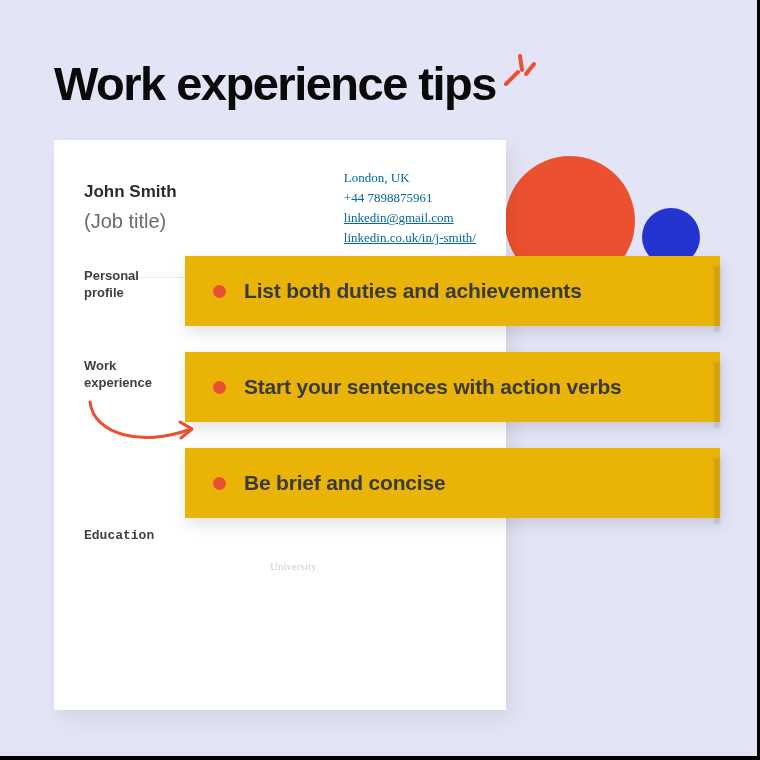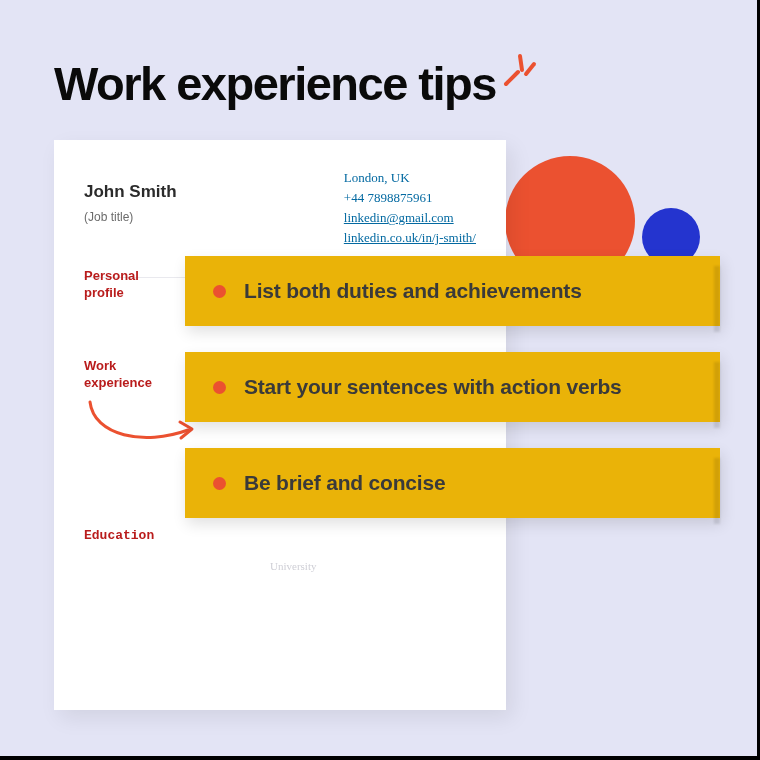--- a/index.html
+++ b/index.html
@@ -46,36 +46,36 @@
     padding-bottom: 28px;
     border-bottom: 1px solid #e9e9ee;
   }
   .res-left { padding-top: 14px; }
   .res-name {
     font-size: 17px;
     font-weight: 700;
     color: #2b2b2b;
   }
   .res-job {
-    font-size: 12px;
+    font-size: 20px;
     color: #6b6b6b;
     margin-top: 8px;
   }
   .res-contact {
     font-family: Georgia, "Times New Roman", serif;
     font-size: 13px;
     color: #0369a1;
     line-height: 1.55;
     text-align: left;
   }
   .res-contact .u { text-decoration: underline; }
   .section-label {
     font-size: 13px;
     font-weight: 700;
-    color: #b91c1c;
+    color: #404040;
     line-height: 1.3;
     max-width: 80px;
   }
   .sec1 { position: absolute; left: 84px; top: 268px; }
   .sec2 { position: absolute; left: 84px; top: 358px; }
   .sec3 { position: absolute; left: 84px; top: 528px; font-family: Liberation Mono, monospace; }
   .arrow {
     position: absolute;
     left: 84px;
     top: 396px;

